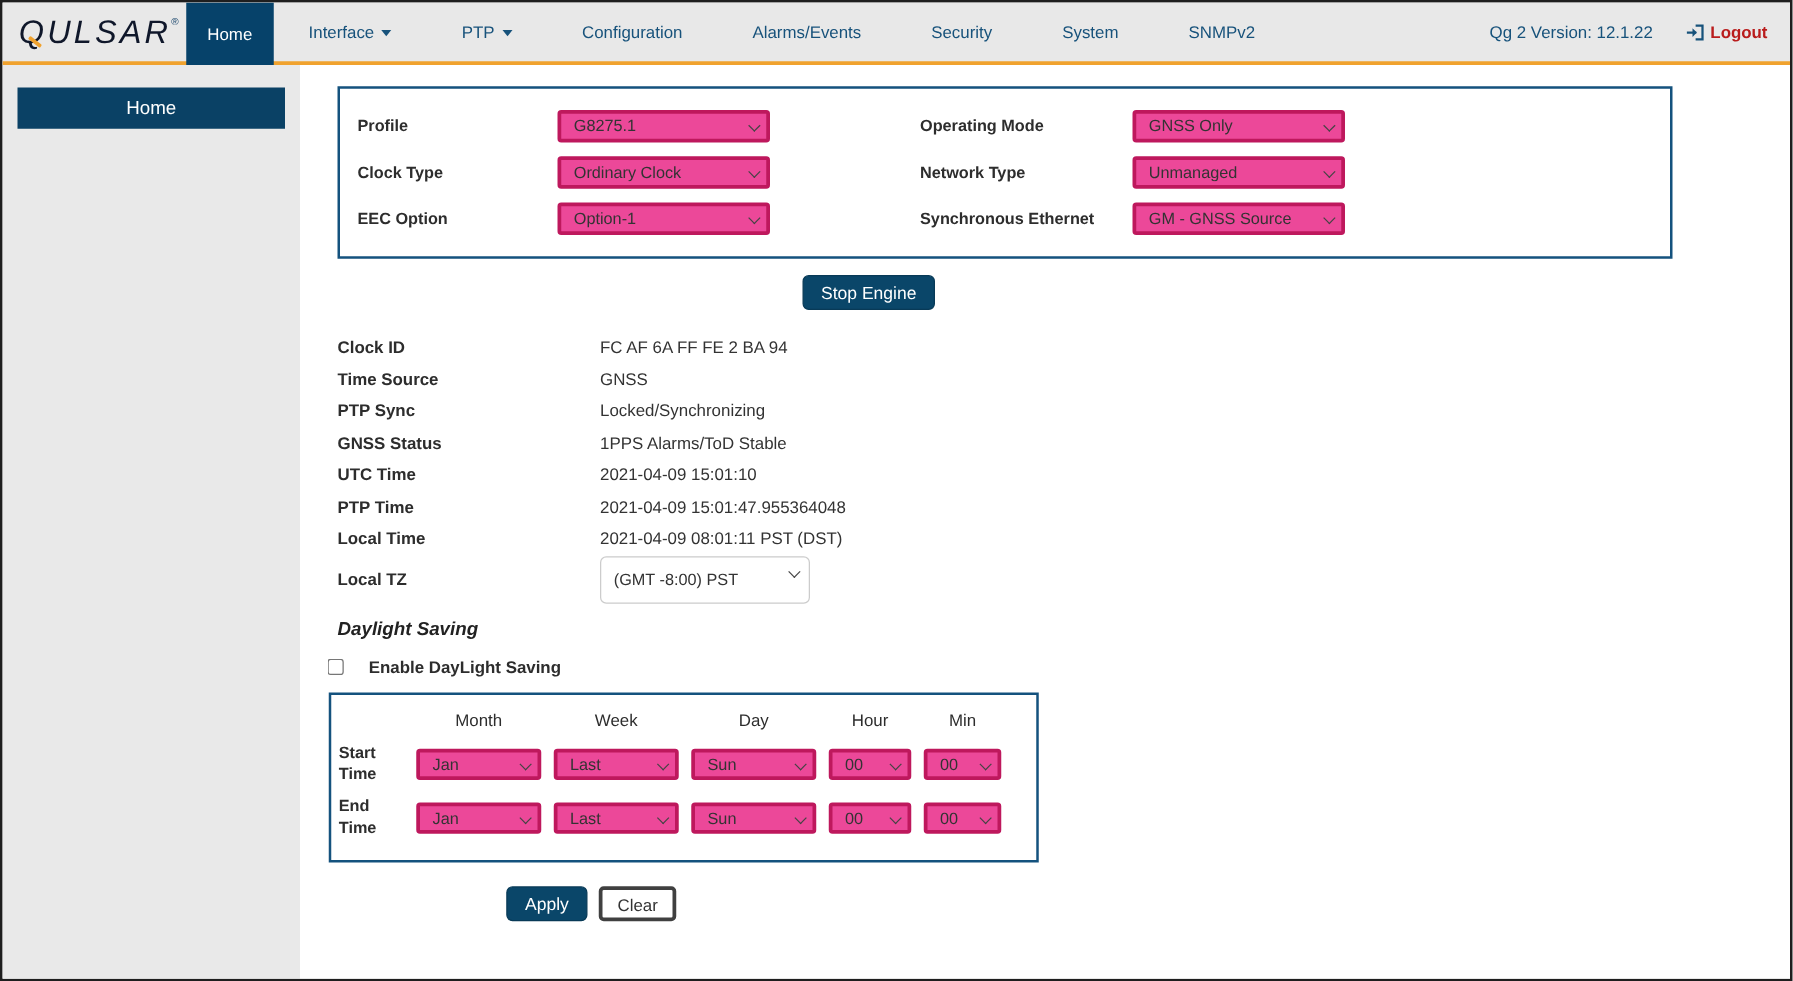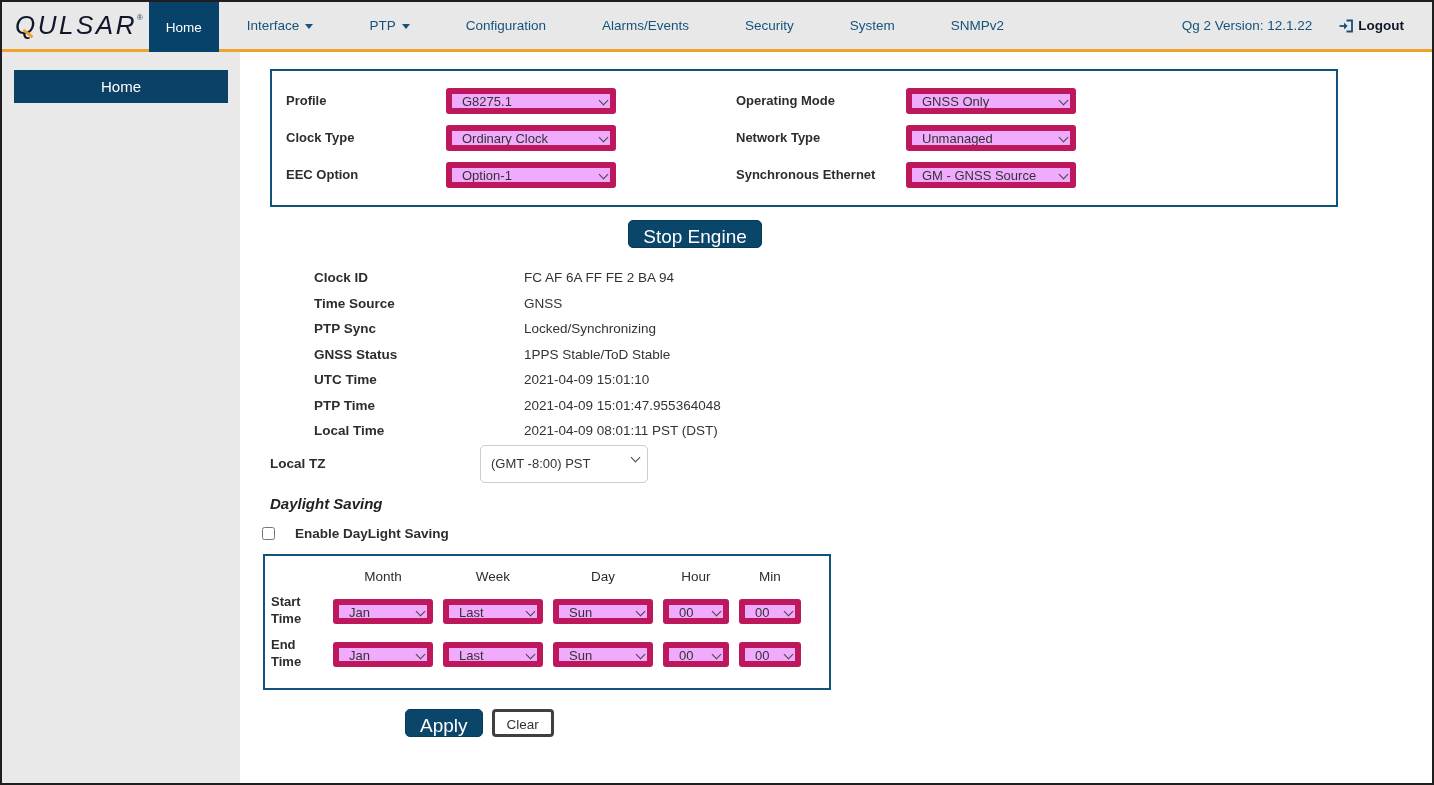--- a/index.html
+++ b/index.html
@@ -21,63 +21,63 @@
   .logo-slash { position:absolute; left:7px; top:22px; width:12px; height:3px; background:#f0a22e; transform:rotate(38deg); border-radius:1px; }
   .nav-tab, .nav-item {
     font-size:13.5px; color:#17527b; padding:0 28px; height:47px;
     display:flex; align-items:center; cursor:pointer; white-space:nowrap;
   }
   .nav-tab.active {
     background:#06426a; color:#fff; height:50px; align-self:flex-start;
     position:relative; z-index:2; padding:0 17px;
   }
   .caret { width:0; height:0; border-left:4px solid transparent; border-right:4px solid transparent; border-top:5px solid #17527b; margin-left:6px; margin-top:2px; }
-  .topbar-right { margin-left:auto; display:flex; align-items:center; margin-right:28px; }
+  .topbar-right { margin-left:auto; display:flex; align-items:center; margin-right:18px; }
   .version-text { font-size:13.5px; color:#17527b; margin-right:26px; }
-  .logout { display:flex; align-items:center; gap:4px; cursor:pointer; font-size:13.5px; color:#0f172a; font-weight:bold; }
+  .logout { display:flex; align-items:center; gap:4px; cursor:pointer; font-size:13.5px; color:#b91c1c; font-weight:bold; }
   
   .page { display:flex; height:731px; }
   .sidebar { width:238px; background:#e9e9e9; flex-shrink:0; padding-top:18px; }
   .sidebar-btn {
     margin:0 12px; height:33px; background:#0a4165; color:#fff;
     display:flex; align-items:center; justify-content:center;
     font-size:15px; cursor:pointer;
   }
   .content { flex:1; background:#fff; padding:17px 0 0 30px; position:relative; }
   
   .engine-box { width:1068px; border:2px solid #14527e; padding:11px 14px 12px 14px; }
   .engine-row { display:flex; align-items:center; height:37px; }
   .f-label { font-size:13px; font-weight:bold; color:#2d2d2d; }
   .f-label.lw { width:160px; }
   .f-label.rw { width:170px; }
   .spacer-mid { width:120px; }
   .sel-wrap { position:relative; display:inline-block; }
   select {
     appearance:none; -webkit-appearance:none; -moz-appearance:none;
-    background:#f0abfc; border:6px solid #be185d; border-radius:3px;
+    background:#ec4899; border:3px solid #be185d; border-radius:3px;
     font-family:"Liberation Sans","DejaVu Sans",sans-serif;
     font-size:13px; color:#333; height:26px; padding:0 24px 0 10px; width:100%;
     cursor:pointer;
   }
   .sel-wrap { width:170px; }
   .chev {
     position:absolute; right:9px; top:9px; width:7px; height:7px;
     border-right:1.6px solid #444; border-bottom:1.6px solid #444;
     transform:rotate(45deg); pointer-events:none;
   }
   
   .stop-row { width:926px; display:flex; justify-content:center; margin-top:13px; }
   .btn-navy {
     background:#0a4669; color:#fff; border:1px solid #083a57; border-radius:5px;
     font-family:"Liberation Sans","DejaVu Sans",sans-serif;
-    font-size:19px; padding:5px 14px; height:28px; cursor:pointer;
+    font-size:14px; padding:5px 14px; height:28px; cursor:pointer;
   }
   .stop-row .btn-navy { margin-right:76px; }
   
-  .status-list { margin-top:17px;margin-left:44px; }
+  .status-list { margin-top:17px; }
   .status-row { display:flex; align-items:center; height:25.5px; }
   .s-label { width:210px; font-size:13.5px; font-weight:bold; color:#2d2d2d; }
   .s-value { font-size:13.5px; color:#333; }
   
   .tz-row { display:flex; align-items:center; margin-top:6px; height:28px; }
   .tz-row .sel-wrap { width:168px; }
   .tz-row select { background:#fff; border:1px solid #ccc; border-radius:5px; height:38px; }
   
   .dls-heading { margin-top:17px; font-size:15px; font-weight:bold; font-style:italic; color:#222; }
   .dls-enable { display:flex; align-items:center; margin-top:14px; margin-left:-8px; gap:20px; }
@@ -196,21 +196,21 @@
       <div class="status-row">
         <span class="s-label">Time Source</span>
         <span class="s-value">GNSS</span>
       </div>
       <div class="status-row">
         <span class="s-label">PTP Sync</span>
         <span class="s-value">Locked/Synchronizing</span>
       </div>
       <div class="status-row">
         <span class="s-label">GNSS Status</span>
-        <span class="s-value">1PPS Stable/ToD Stable</span>
+        <span class="s-value">1PPS Alarms/ToD Stable</span>
       </div>
       <div class="status-row">
         <span class="s-label">UTC Time</span>
         <span class="s-value">2021-04-09 15:01:10</span>
       </div>
       <div class="status-row">
         <span class="s-label">PTP Time</span>
         <span class="s-value">2021-04-09 15:01:47.955364048</span>
       </div>
       <div class="status-row">

